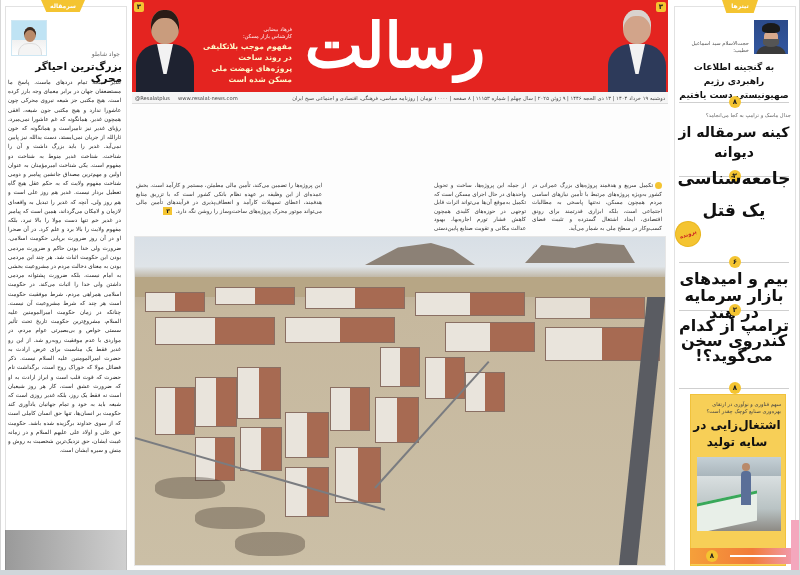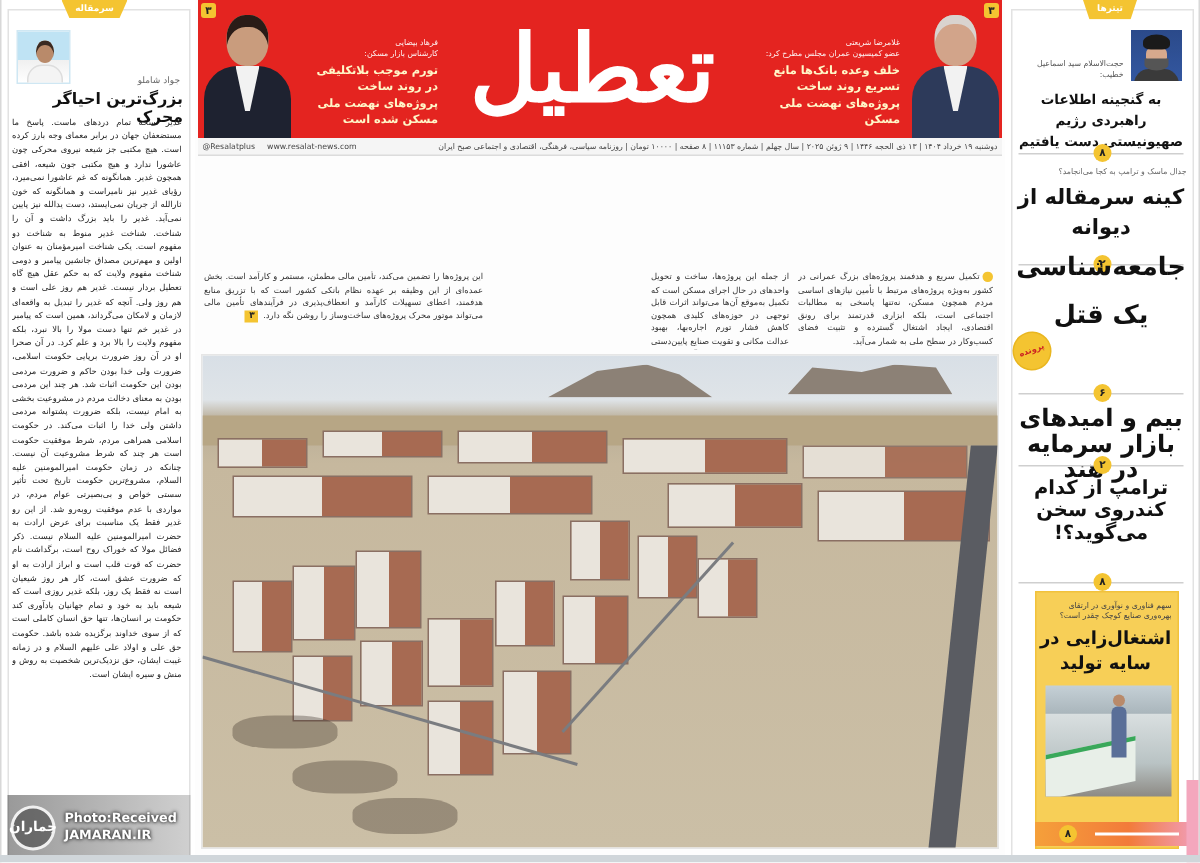--- a/index.html
+++ b/index.html
@@ -81,21 +81,21 @@
   .right-col .thumb .face { position: absolute; left: 10px; top: 11px; width: 14px; height: 12px; border-radius: 40%; background: #d7a98d; }
   .right-col .thumb .beard { position: absolute; left: 9px; top: 19px; width: 16px; height: 8px; border-radius: 0 0 50% 50%; background: #555; }
   .right-col .thumb .robe { position: absolute; left: 2px; top: 26px; width: 30px; height: 10px; border-radius: 10px 10px 0 0; background: #3a3a3a; }
   .right-col .caption { position: absolute; right: 50px; top: 40px; width: 60px; font-size: 5.2px; line-height: 7px; color: #555; text-align: right; }
   .right-col .story { position: absolute; right: 8px; width: 114px; text-align: center; font-weight: bold; color: #111; }
   .right-col .s1 { top: 60px; font-size: 9px; line-height: 14px; }
   .right-col .s-sub { position: absolute; right: 8px; top: 112px; width: 114px; font-size: 5.2px; color: #666; text-align: right; }
   .right-col .s2 { top: 122px; font-size: 14px; line-height: 20px; }
   .right-col .s3 { top: 162px; font-size: 17px; line-height: 32px; }
   .right-col .s4 { top: 270px; font-size: 16px; line-height: 17px; }
-  .right-col .s5 { top: 318px; font-size: 13px; line-height: 15px; font-weight: bold; }
+  .right-col .s5 { top: 318px; font-size: 16px; line-height: 15px; font-weight: bold; }
   .right-col .divider { position: absolute; right: 10px; width: 110px; height: 1px; background: #cfcfcf; }
   .right-col .num { position: absolute; left: 59px; width: 12px; height: 12px; border-radius: 50%; background: #f4c431; color: #222; font-size: 7px; line-height: 12px; text-align: center; font-weight: bold; }
   .right-col .badge { position: absolute; left: 6px; top: 222px; width: 24px; height: 24px; border-radius: 50%; background: #f4c431; color: #c22; font-size: 5.5px; line-height: 24px; text-align: center; font-weight: bold; transform: rotate(-20deg); box-shadow: 0 0 0 1px #e9b620; }
 
   .right-col .box { position: absolute; left: 20px; top: 394px; width: 96px; height: 172px; background: #f7cf57; border: 1px solid #f1c23c; }
   .right-col .box .sub { position: absolute; right: 4px; top: 6px; width: 88px; font-size: 5.2px; line-height: 7px; color: #444; text-align: right; }
   .right-col .box .h { position: absolute; right: 4px; top: 22px; width: 88px; font-size: 12px; line-height: 17px; color: #111; font-weight: bold; text-align: center; }
   .right-col .box .img { position: absolute; left: 6px; top: 62px; width: 84px; height: 74px; background: linear-gradient(180deg,#c5d0d6 0%,#aab6bc 25%,#d9dfe0 26%,#b9c3c4 70%,#8d8a84 100%); overflow: hidden; }
   .right-col .box .img .machine { position: absolute; left: 0; top: 40px; width: 60px; height: 30px; background: #e8efe8; transform: skewY(-12deg); border-top: 3px solid #39a85a; }
   .right-col .box .img .worker { position: absolute; left: 44px; top: 14px; width: 10px; height: 34px; background: #5a6f98; border-radius: 4px 4px 0 0; }
@@ -116,51 +116,39 @@
     <div class="frame"></div>
     <div class="tag">سرمقاله</div>
     <div class="portrait">
       <div class="head"></div>
       <div class="body"></div>
     </div>
     <div class="author">جواد شاملو</div>
     <div class="title">بزرگ‌ترین احیاگر محرک</div>
     <div class="body-text">غدیر نسخه تمام دردهای ماست. پاسخ ما مستضعفان جهان در برابر معمای وجه بارز کرده است. هیچ مکتبی جز شیعه نیروی محرکی چون عاشورا ندارد و هیچ مکتبی جون شیعه، افقی همچون غدیر. همانگونه که غم عاشورا نمی‌میرد، رؤیای غدیر نیز نامیراست و همانگونه که خون ثارالله از جریان نمی‌ایستد، دست یدالله نیز پایین نمی‌آید. غدیر را باید بزرگ داشت و آن را شناخت. شناخت غدیر منوط به شناخت دو مفهوم است. یکی شناخت امیرمؤمنان به عنوان اولین و مهم‌ترین مصداق جانشین پیامبر و دومی شناخت مفهوم ولایت که به حکم عقل هیچ گاه تعطیل بردار نیست. غدیر هم روز علی است و هم روز ولی. آنچه که غدیر را تبدیل به واقعه‌ای لازمان و لامکان می‌گرداند، همین است که پیامبر در غدیر خم تنها دست مولا را بالا نبرد، بلکه مفهوم ولایت را بالا برد و علم کرد. در آن صحرا او در آن روز ضرورت برپایی حکومت اسلامی، ضرورت ولی خدا بودن حاکم و ضرورت مردمی بودن این حکومت اثبات شد. هر چند این مردمی بودن به معنای دخالت مردم در مشروعیت بخشی به امام نیست، بلکه ضرورت پشتوانه مردمی داشتن ولی خدا را اثبات می‌کند. در حکومت اسلامی همراهی مردم، شرط موفقیت حکومت است هر چند که شرط مشروعیت آن نیست. چنانکه در زمان حکومت امیرالمومنین علیه السلام، مشروع‌ترین حکومت تاریخ تحت تأثیر سستی خواص و بی‌بصیرتی عوام مردم، در مواردی با عدم موفقیت روبه‌رو شد. از این رو غدیر فقط یک مناسبت برای عرض ارادت به حضرت امیرالمومنین علیه السلام نیست. ذکر فضائل مولا که خوراک روح است، برگداشت نام حضرت که قوت قلب است و ابراز ارادت به او که ضرورت عشق است، کار هر روز شیعیان است نه فقط یک روز، بلکه غدیر روزی است که شیعه باید به خود و تمام جهانیان یادآوری کند حکومت بر انسان‌ها، تنها حق انسان کاملی است که از سوی خداوند برگزیده شده باشد. حکومت حق علی و اولاد علی علیهم السلام و در زمانه غیبت ایشان، حق نزدیک‌ترین شخصیت به روش و منش و سیره ایشان است.</div>
     <div class="watermark-bg"></div>
-    <div class="watermark">
-      <div class="logo">جماران</div>
-      <div class="txt">
-        <div>Photo:Received</div>
-        <div>JAMARAN.IR</div>
-      </div>
-    </div>
   </div>
 
   <div class="mast">
     <div class="page-num-left">۳</div>
     <div class="page-num-right">۳</div>
 
     <div class="person left">
       <div class="p-body"></div>
       <div class="p-shirt"></div>
       <div class="p-head"></div>
     </div>
     <div class="quote-left">
       <div class="q-name">فرهاد بیضایی</div>
       <div class="q-role">کارشناس بازار مسکن:</div>
-      <div class="q-head">تورم موجب بلاتکلیفی در روند ساخت پروژه‌های نهضت ملی مسکن شده است</div>
-    </div>
-
-    <div class="logo-text">تعطیل</div>
-
-    <div class="quote-right">
-      <div class="q-name">غلامرضا شریعتی</div>
-      <div class="q-role">عضو کمیسیون عمران مجلس مطرح کرد:</div>
-      <div class="q-head">خلف وعده بانک‌ها مانع تسریع روند ساخت پروژه‌های نهضت ملی مسکن</div>
-    </div>
+      <div class="q-head">مفهوم موجب بلاتکلیفی در روند ساخت پروژه‌های نهضت ملی مسکن شده است</div>
+    </div>
+
+    <div class="logo-text">رسالت</div>
+
     <div class="person right">
       <div class="p-body"></div>
       <div class="p-shirt"></div>
       <div class="p-head"></div>
     </div>
   </div>
 
   <div class="strip">
     <span class="date">دوشنبه ۱۹ خرداد ۱۴۰۴ | ۱۳ ذی الحجه ۱۴۴۶ | ۹ ژوئن ۲۰۲۵ | سال چهلم | شماره ۱۱۱۵۳ | ۸ صفحه | ۱۰۰۰۰ تومان | روزنامه سیاسی، فرهنگی، اقتصادی و اجتماعی صبح ایران</span>
     <span class="left-grp">

